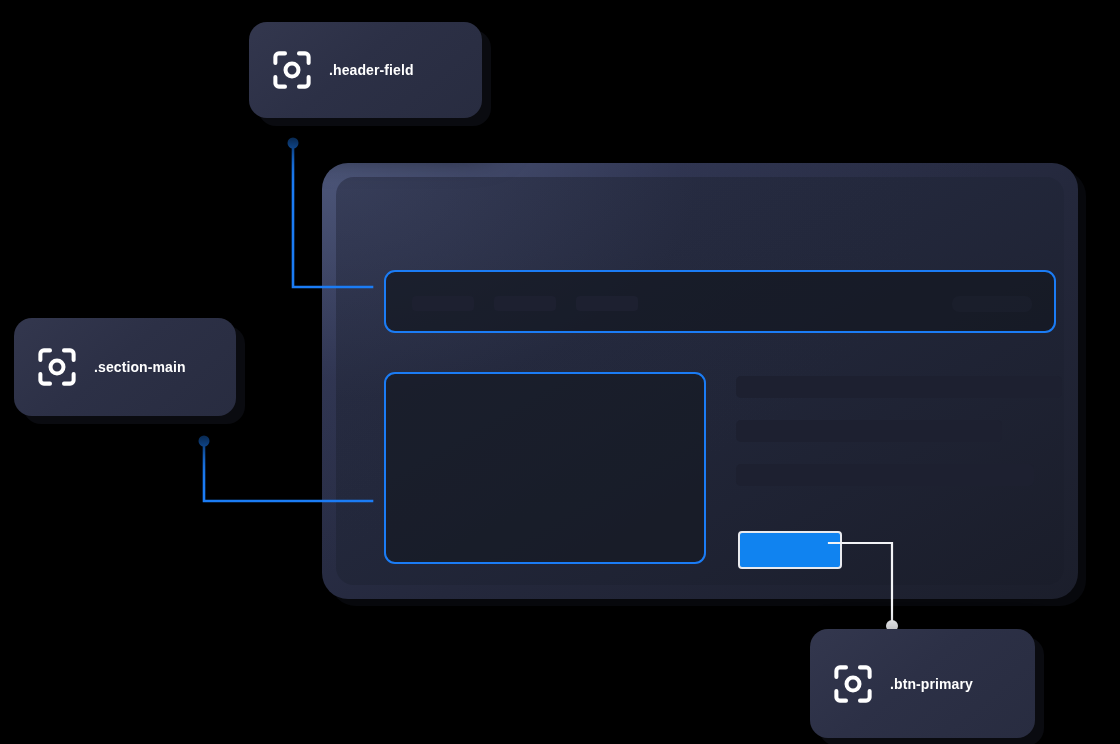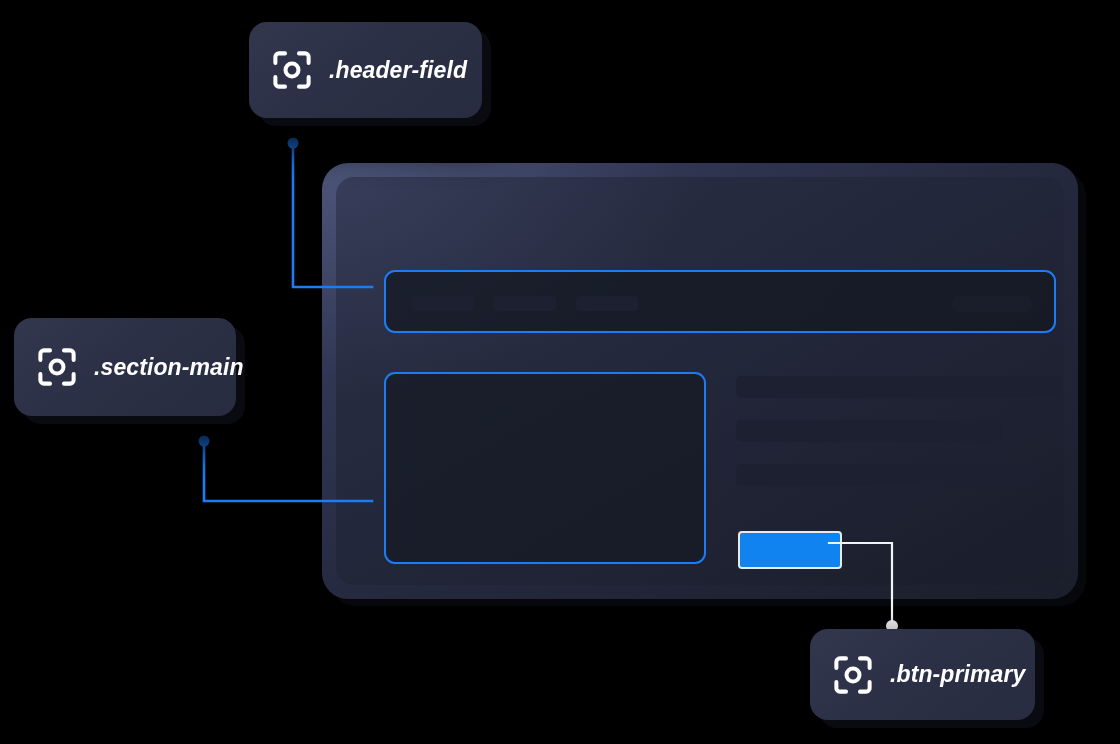--- a/index.html
+++ b/index.html
@@ -177,30 +177,29 @@
     height: 100%;
     padding: 0 26px 0 22px;
     border-radius: 18px;
     background: linear-gradient(140deg, #33374e 0%, #2c3046 45%, #282c40 100%);
   }
 
   .badge-icon { width: 42px; height: 42px; flex: 0 0 42px; display: block; }
 
   .badge-label {
     color: #ffffff;
-    font-size: 23px;
+    font-size: 14px;
     font-weight: bold;
     letter-spacing: 0.1px;
     white-space: nowrap;
-    font-style: italic;
   }
 
   #badge-header-field { left: 249px; top: 22px;  width: 233px; height: 96px; }
   #badge-section-main { left: 14px;  top: 318px; width: 222px; height: 98px; }
-  #badge-btn-primary  { left: 810px; top: 629px; width: 225px; height: 91px; }
+  #badge-btn-primary  { left: 810px; top: 629px; width: 225px; height: 109px; }
 </style>
 </head>
 <body>
 
 <div id="stage">
 
   <div class="card-shadow"></div>
 
   <div class="card">
     <div class="card-inner">

